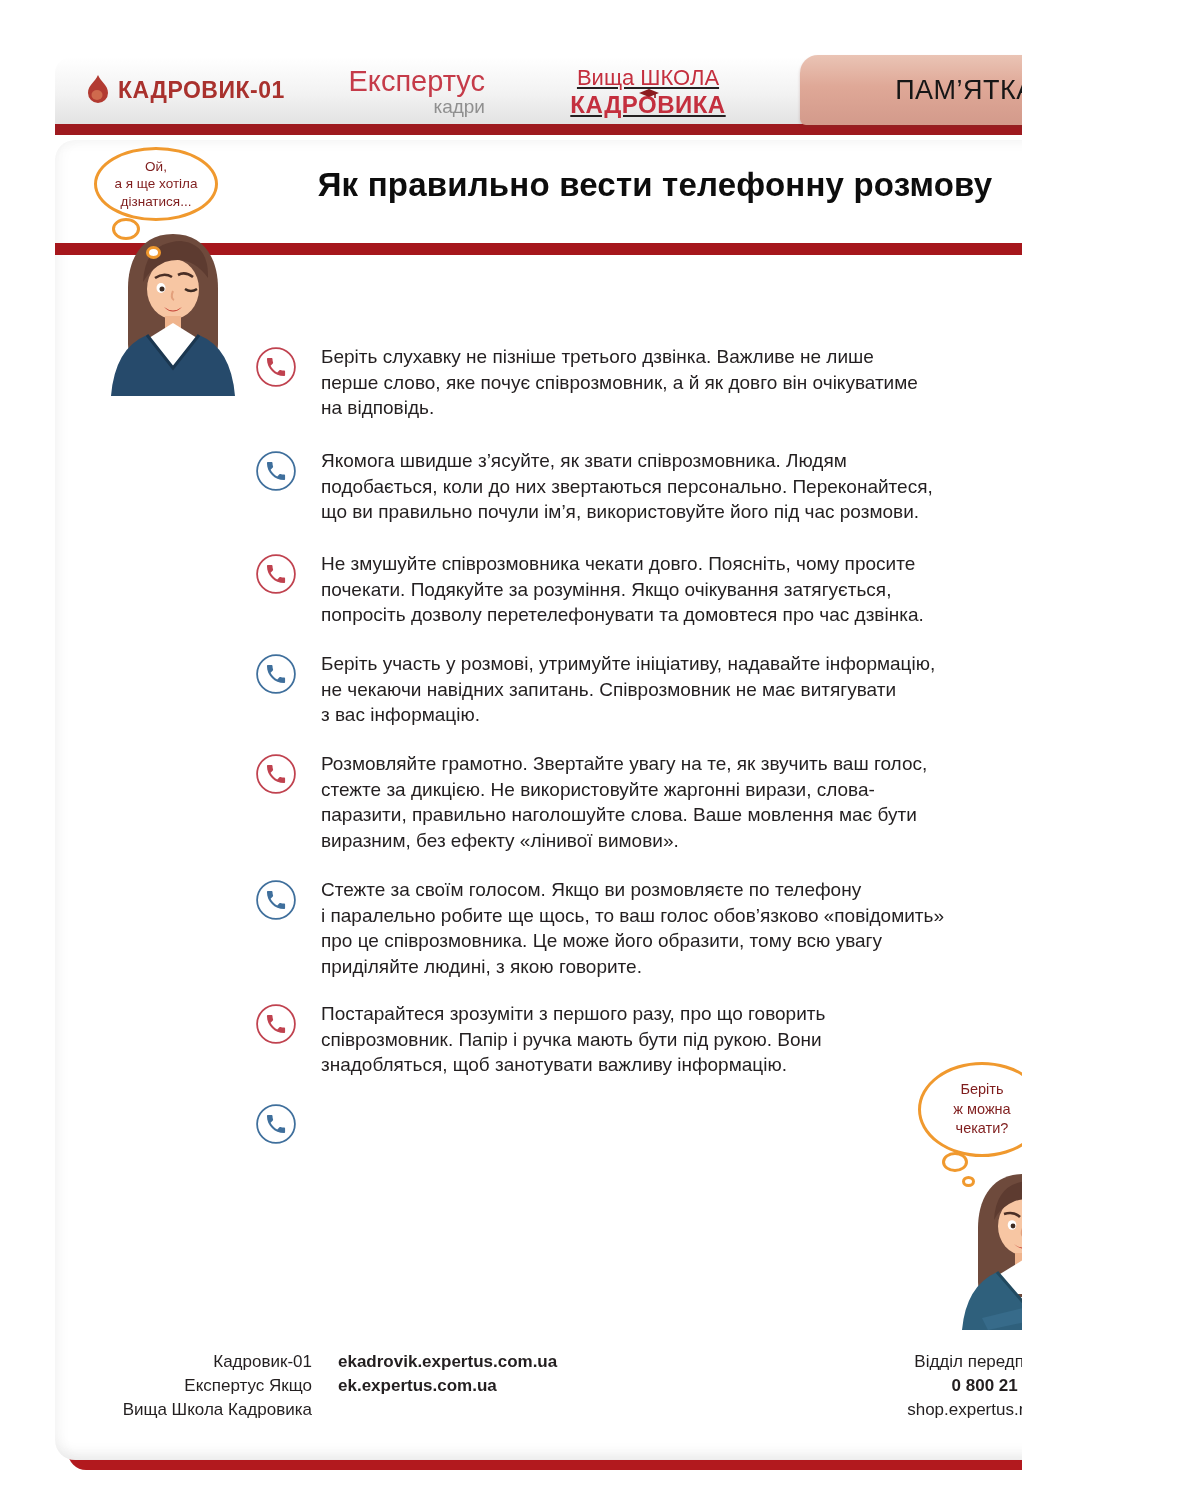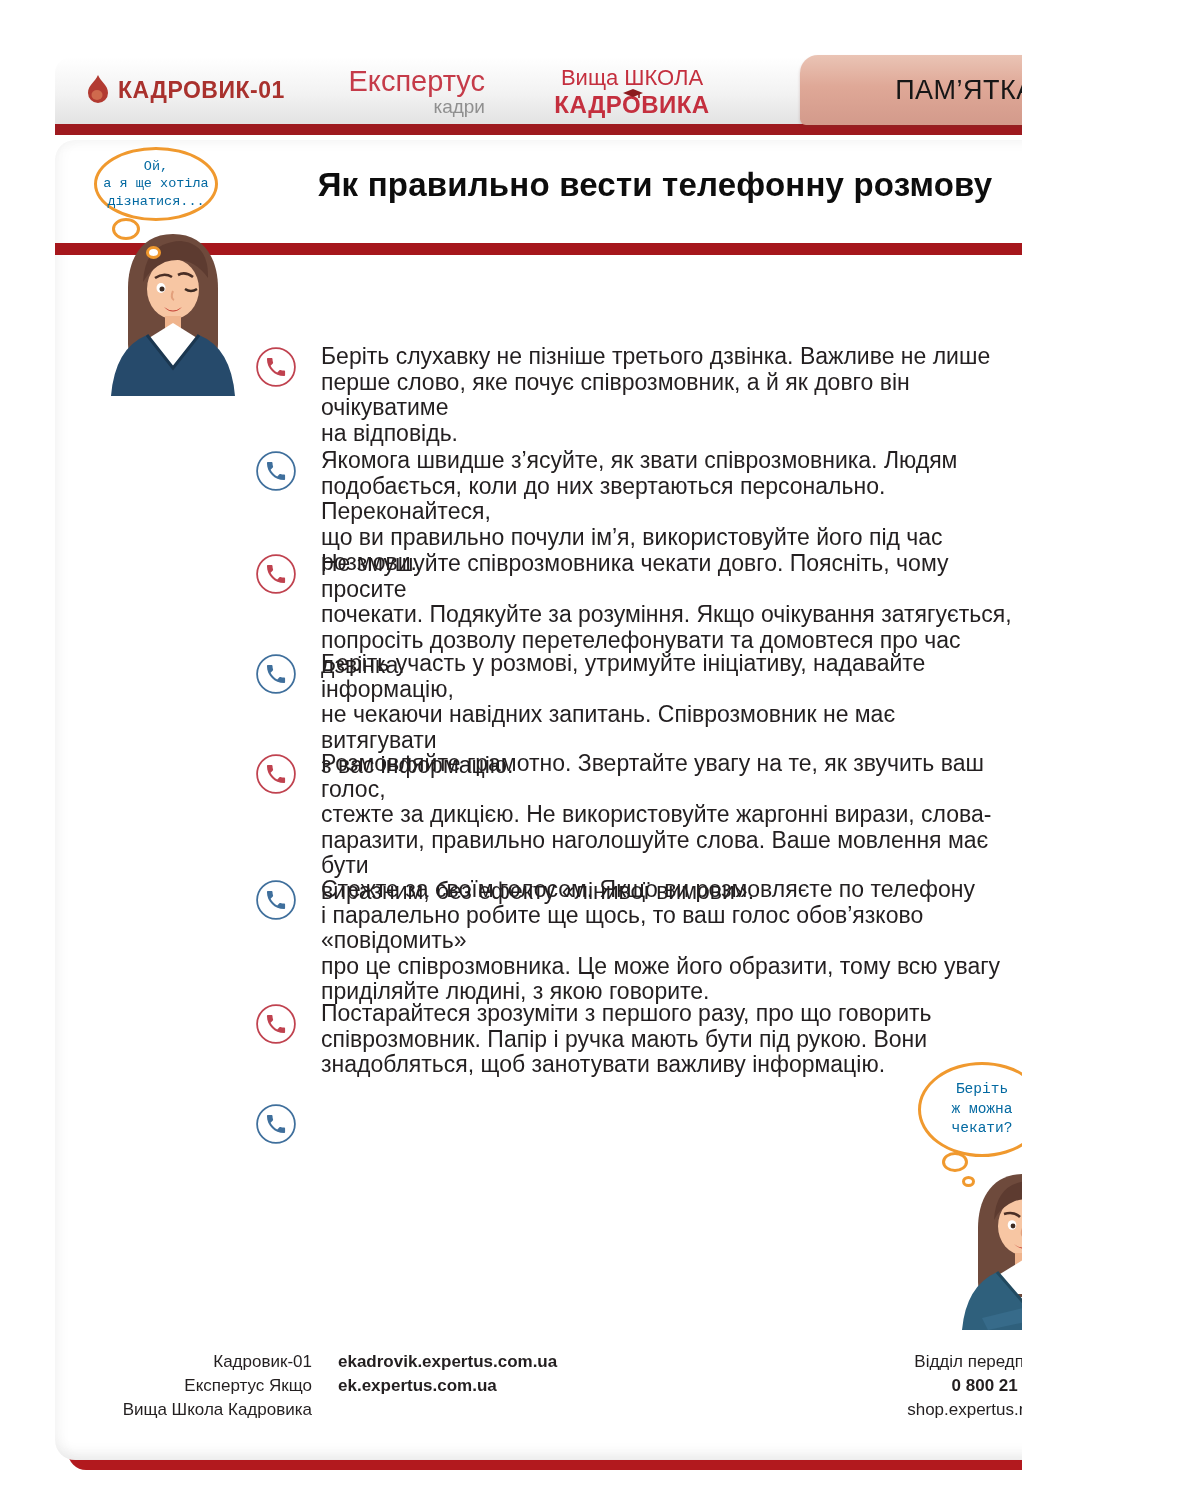--- a/index.html
+++ b/index.html
@@ -13,21 +13,21 @@
   .header-card {
     position:absolute; left:55px; top:57px; width:985px; height:68px; z-index:2;
     background:linear-gradient(180deg,#ffffff 0%,#f2f2f2 55%,#e2e2e2 100%);
     border-radius:16px 16px 0 0;
   }
   .logo-kadrovik { position:absolute; left:30px; top:17px; display:flex; align-items:center; gap:7px; }
   .logo-kadrovik .txt { font-size:23px; font-weight:bold; letter-spacing:.5px; color:#a9312d; }
   .logo-expertus { position:absolute; left:280px; top:8px; width:150px; text-align:right; }
   .logo-expertus .l1 { font-size:29px; color:#c53b49; }
   .logo-expertus .l2 { font-size:19px; color:#8f8f8f; margin-top:-2px; }
-  .logo-school { position:absolute; left:472px; top:8px; width:210px; text-align:center; }
+  .logo-school { position:absolute; left:488px; top:8px; width:210px; text-align:center;text-decoration:underline; }
   .logo-school .l1 { font-size:22px; color:#c42f3e; }
   .logo-school .l2 { font-size:24px; font-weight:bold; letter-spacing:.5px; color:#c42f3e; position:relative; }
   .cap-icon { position:absolute; left:96px; top:24px; }
   .pamyatka-tab {
     position:absolute; left:800px; top:55px; width:330px; height:70px; z-index:3;
     background:linear-gradient(180deg,#eac4b5 0%,#dfa897 45%,#d39a8b 100%);
     border-radius:18px 18px 6px 6px;
     display:flex; align-items:center; justify-content:center;
     font-size:27px; color:#161616; letter-spacing:.5px;
     box-shadow:0 2px 3px rgba(120,50,40,.25);
@@ -44,41 +44,41 @@
   .title-redline { position:absolute; left:55px; top:243px; width:1075px; height:12px; background:#a6171c; border-radius:0 4px 4px 0; z-index:3; }
 
   .page-title {
     position:absolute; left:250px; top:166px; width:810px; z-index:4;
     font-size:33px; font-weight:bold; color:#0d0d0d; text-align:center; letter-spacing:.2px;
   }
 
   
   .bubble { position:absolute; background:#fff; border:3.5px solid #f0992e; border-radius:50%;
     display:flex; flex-direction:column; align-items:center; justify-content:center;
-    font-family:Liberation Mono, monospace; color:#0369a1; text-align:center; z-index:5; }
+    font-family:Liberation Sans, sans-serif; color:#7f1d1d; text-align:center; z-index:5; }
   .bubble-top { left:94px; top:147px; width:124px; height:74px; font-size:13.5px; line-height:1.3; }
   .bubble-bottom { left:918px; top:1062px; width:128px; height:95px; font-size:14.5px; line-height:1.35; }
   .bubble-dot { position:absolute; background:#fff; border:3px solid #f0992e; border-radius:50%; z-index:5; }
   .dot-t1 { left:112px; top:218px; width:28px; height:22px; }
   .dot-t2 { left:146px; top:246px; width:15px; height:13px; }
   .dot-b1 { left:942px; top:1152px; width:26px; height:20px; }
   .dot-b2 { left:962px; top:1176px; width:13px; height:11px; }
 
   
   .woman-top { position:absolute; left:103px; top:226px; z-index:4; }
   .woman-bottom { position:absolute; left:948px; top:1168px; z-index:4; }
 
   
   .tip { position:absolute; left:255px; width:760px; display:flex; gap:24px; z-index:4; }
   .t1{top:344px} .t2{top:448px} .t3{top:551px} .t4{top:651px}
   .t5{top:751px} .t6{top:877px} .t7{top:1001px} .t8{top:1101px}
   .tip .icon { flex:0 0 42px; width:42px; height:42px; margin-top:2px; }
   .tip .icon.red  { color:#c0424f; }
   .tip .icon.blue { color:#3f6f9c; }
-  .tip .txt { font-size:23px; line-height:25.5px; white-space:pre-line; color:#231f20; }
+  .tip .txt { font-size:19px; line-height:25.5px; white-space:pre-line; color:#231f20; }
 
   
   .footer { position:absolute; left:110px; top:1350px; width:955px; display:flex; z-index:4; font-size:17px; line-height:24px; }
   .f-brands { width:202px; text-align:right; }
   .f-links  { margin-left:26px; font-weight:bold; }
   .f-right  { margin-left:auto; text-align:right; }
   .f-right .phone { font-weight:bold; }
 </style>
 </head>
 <body>

